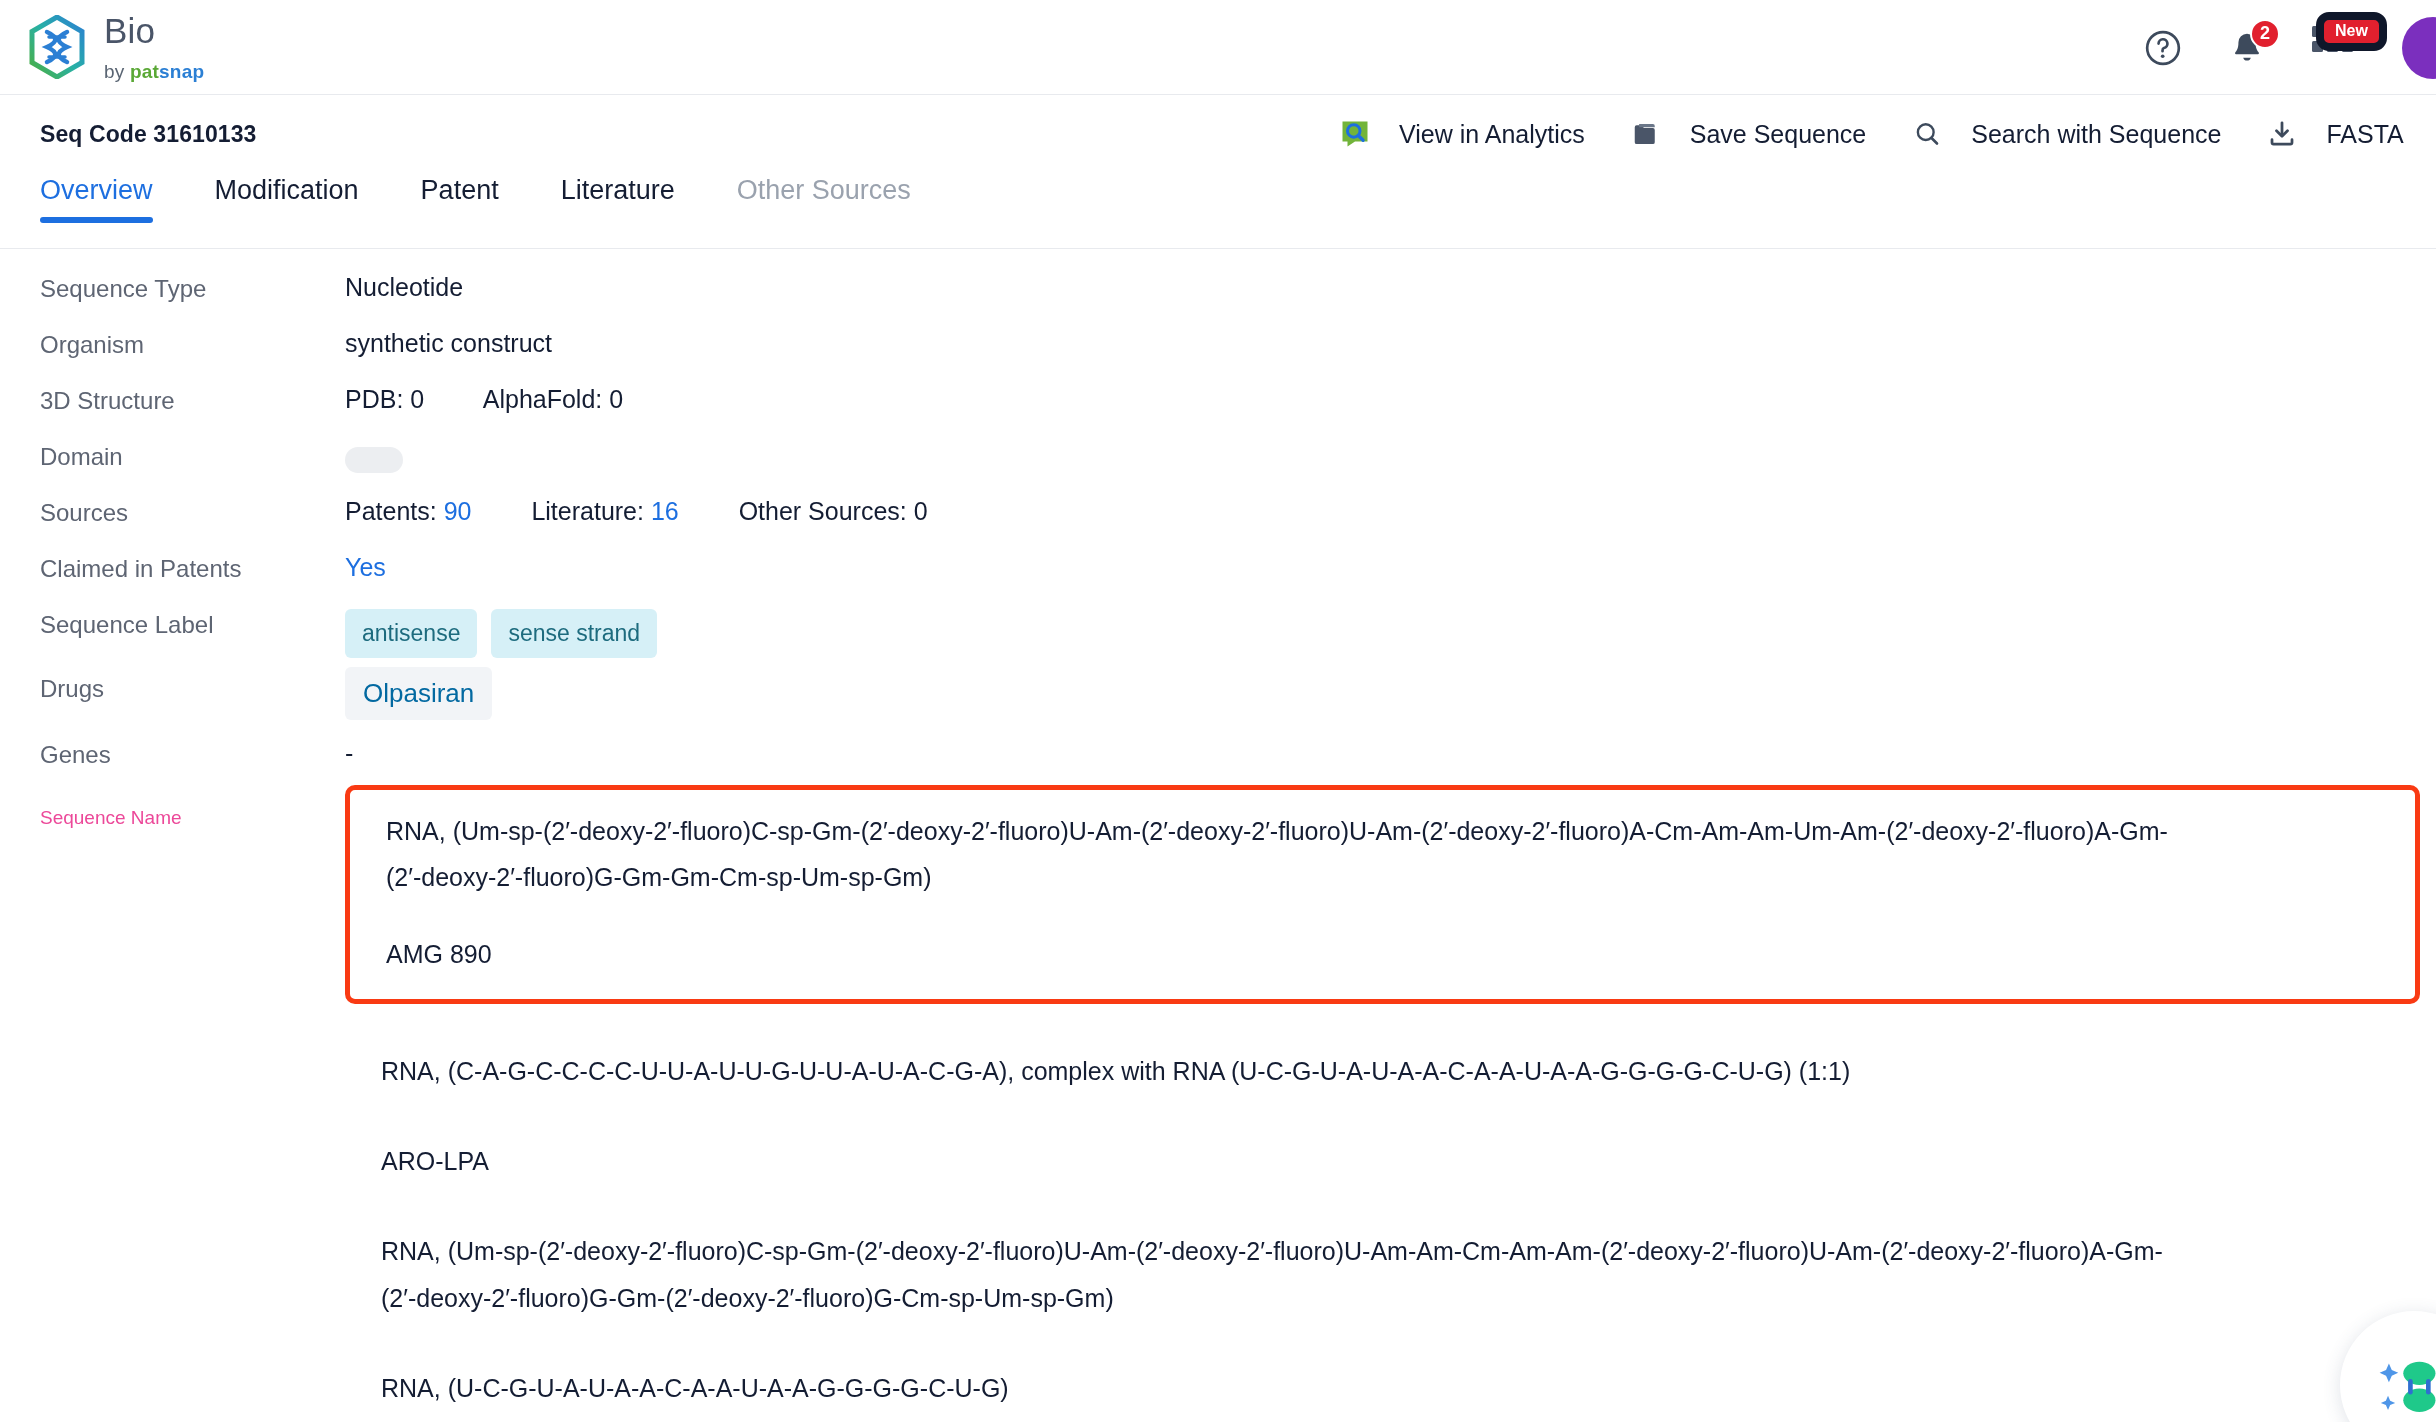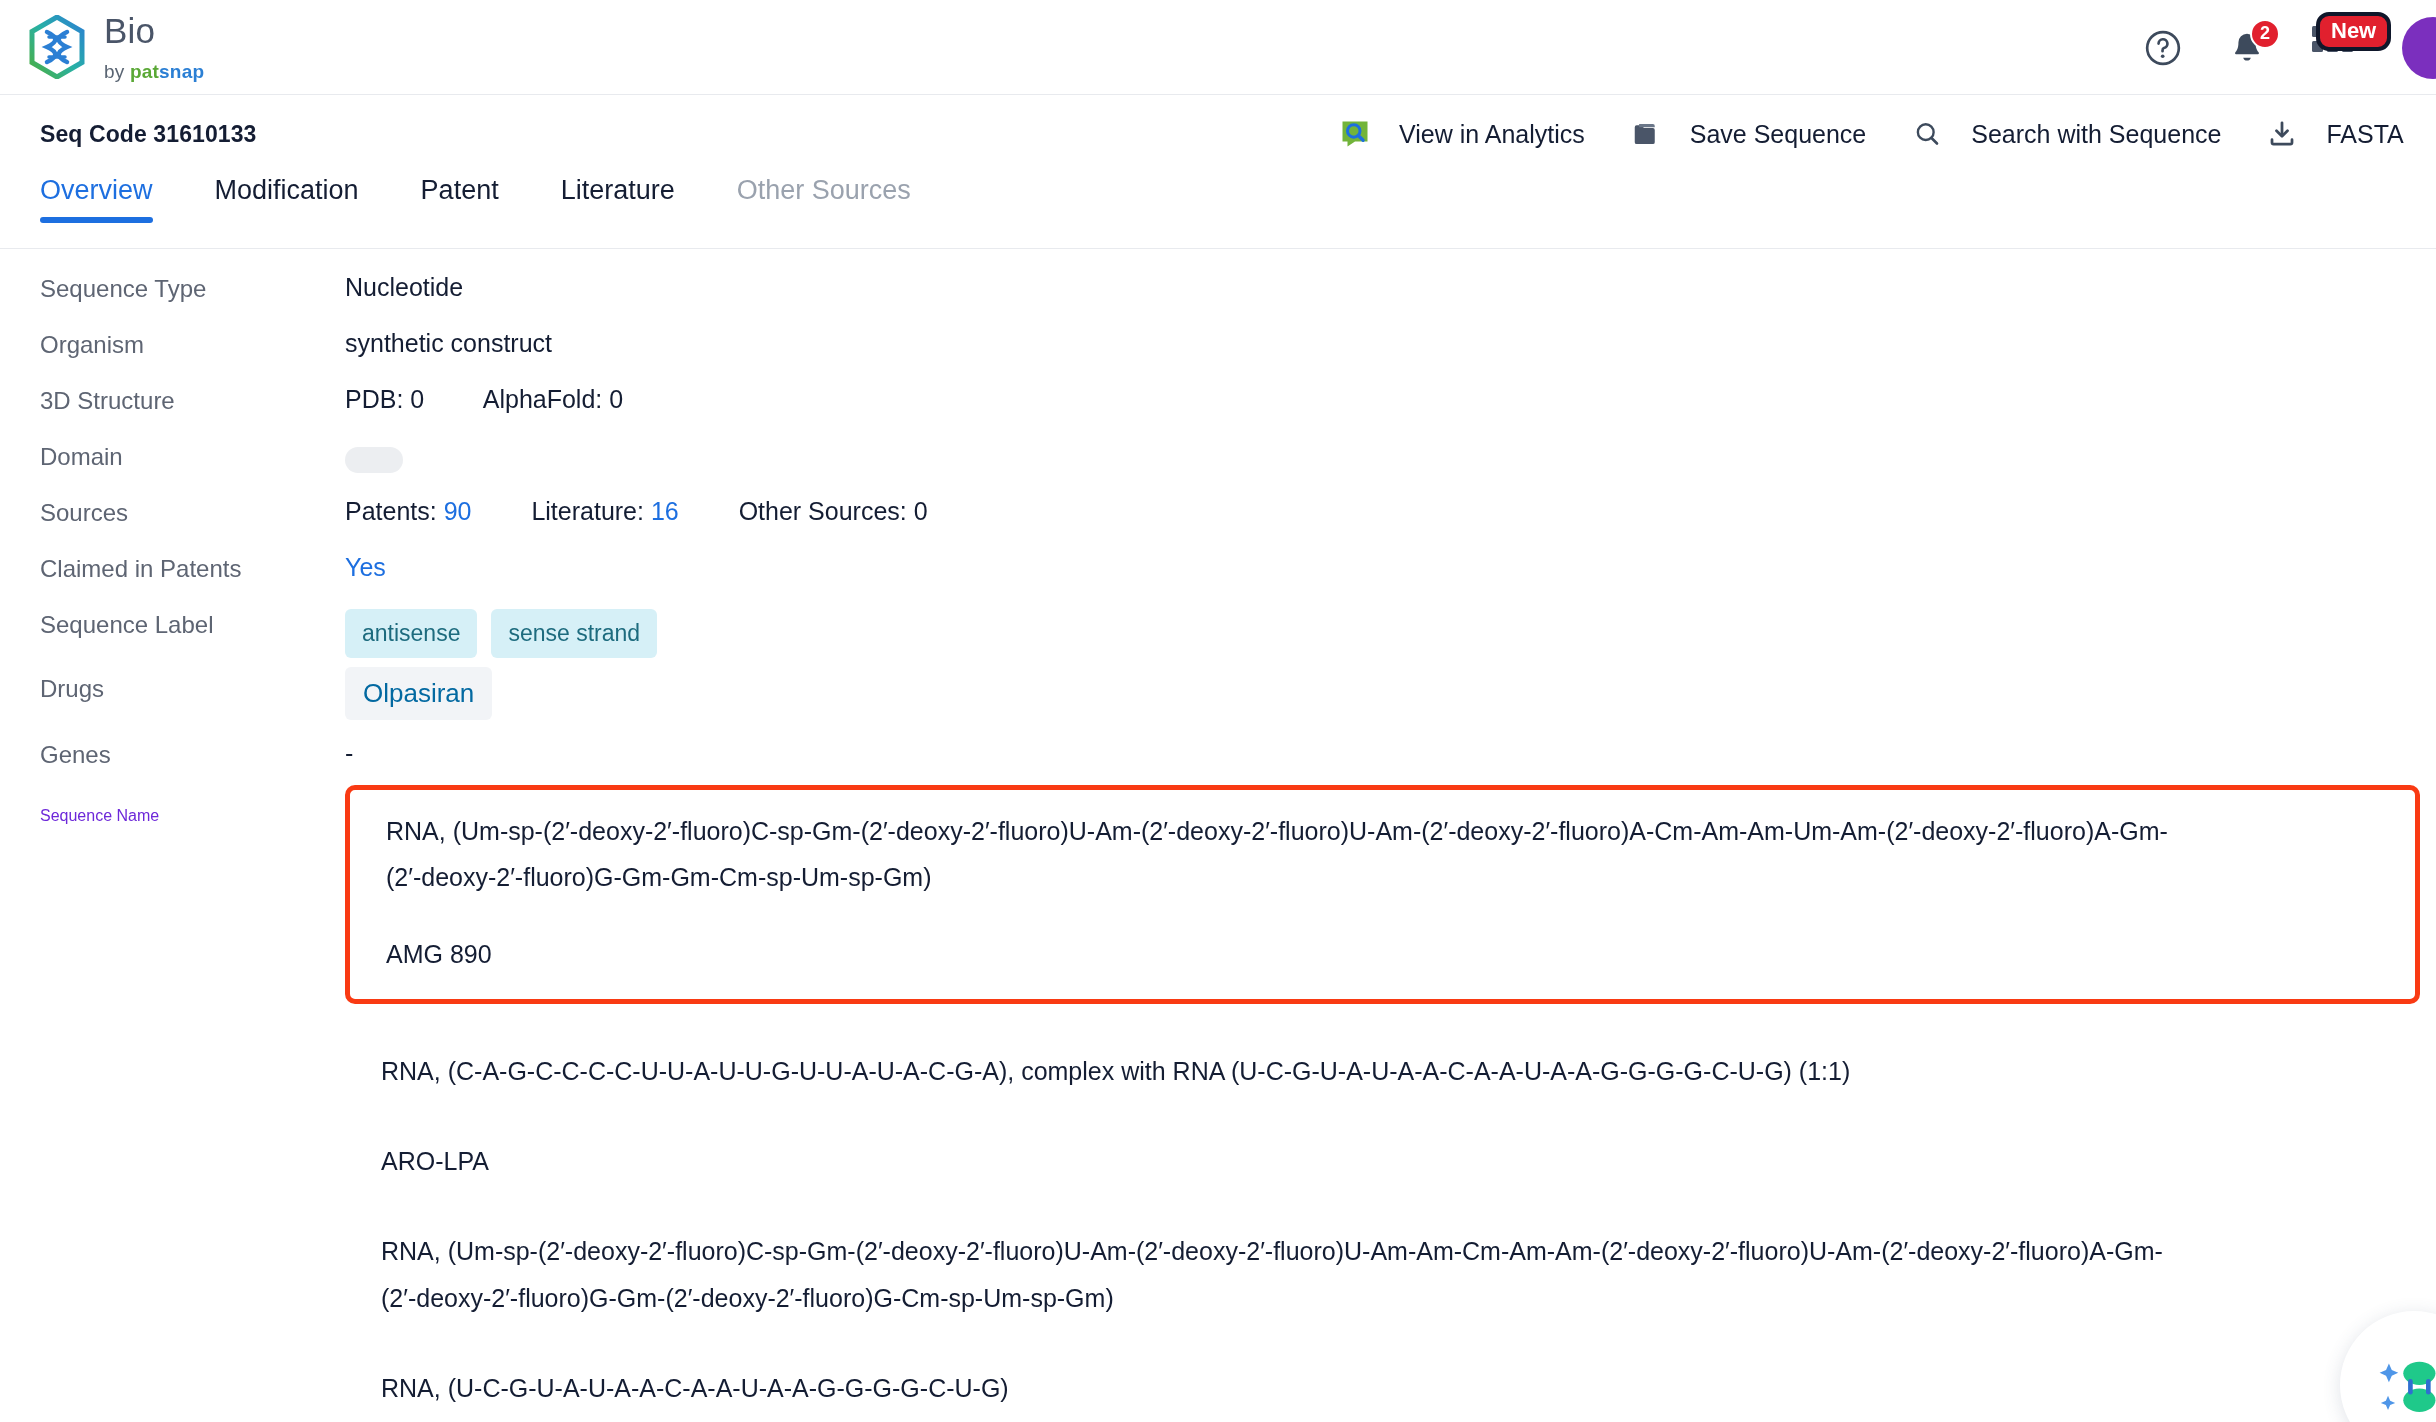--- a/index.html
+++ b/index.html
@@ -68,25 +68,25 @@
     border: 2px solid #fff;
   }
   .grid-wrap { width: 44px; height: 44px; position: relative; }
   .grid-dots { display: grid; grid-template-columns: repeat(3, 11px); grid-gap: 4px; }
   .grid-dots span { width: 11px; height: 11px; background: #4a5568; border-radius: 1.5px; display: block; }
   .badge-new {
     position: absolute;
     top: -14px; left: 4px;
     background: #e1202e;
     color: #fff;
-    font-size: 22px;
+    font-size: 16px;
     font-weight: 700;
     border-radius: 13px;
     padding: 2px 11px 3px;
-    border: 4px solid #0f172a;
+    border: 8px solid #0f172a;
     white-space: nowrap;
   }
   .avatar {
     width: 62px; height: 62px;
     border-radius: 50%;
     background: #7b2fbe;
     margin-right: -28px;
   }
 
   
@@ -213,21 +213,21 @@
     background: #f2f4f7;
     color: #0369a1;
     font-size: 26px;
     border-radius: 6px;
     padding: 9px 18px;
     cursor: pointer;
   }
 
   
   .seqname-row { display: flex; align-items: flex-start; position: relative; }
-  .seqname-lbl { width: 305px; flex: none; font-size: 16px; color: #6d28d9; padding-top: 22px; }
+  .seqname-lbl { width: 305px; flex: none; font-size: 19px; color: #ec4899; padding-top: 22px; }
   .seqname-box {
     flex: 1;
     border: 5px solid #f93a13;
     border-radius: 10px;
     padding: 18px 26px 22px 36px;
     margin-right: 8px;
     min-width: 0;
   }
   .seqline {
     font-size: 25px;

